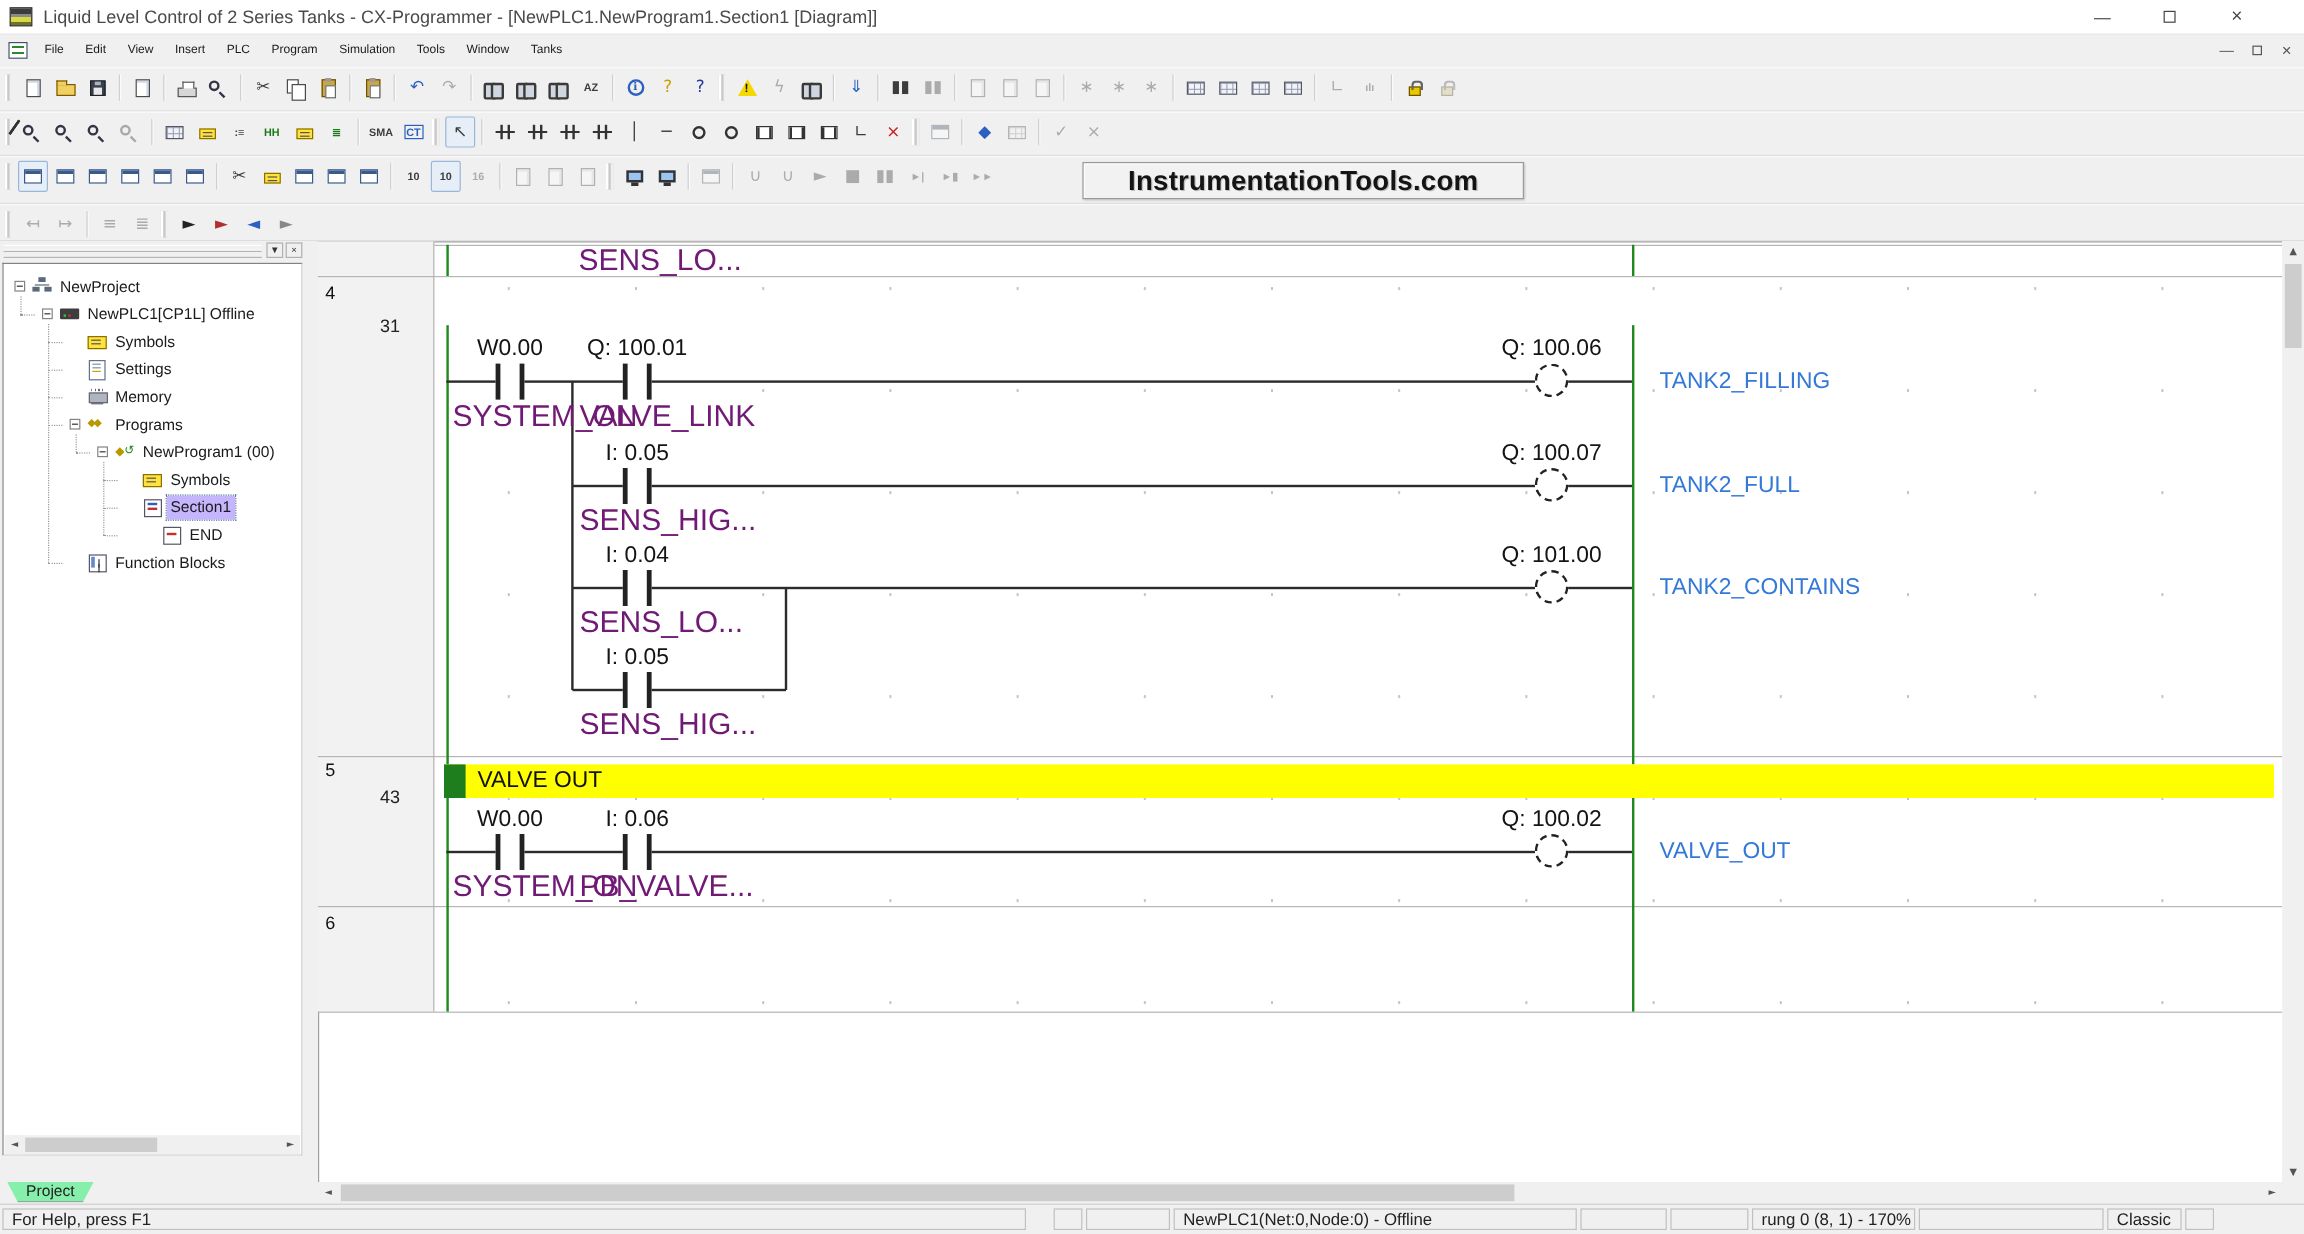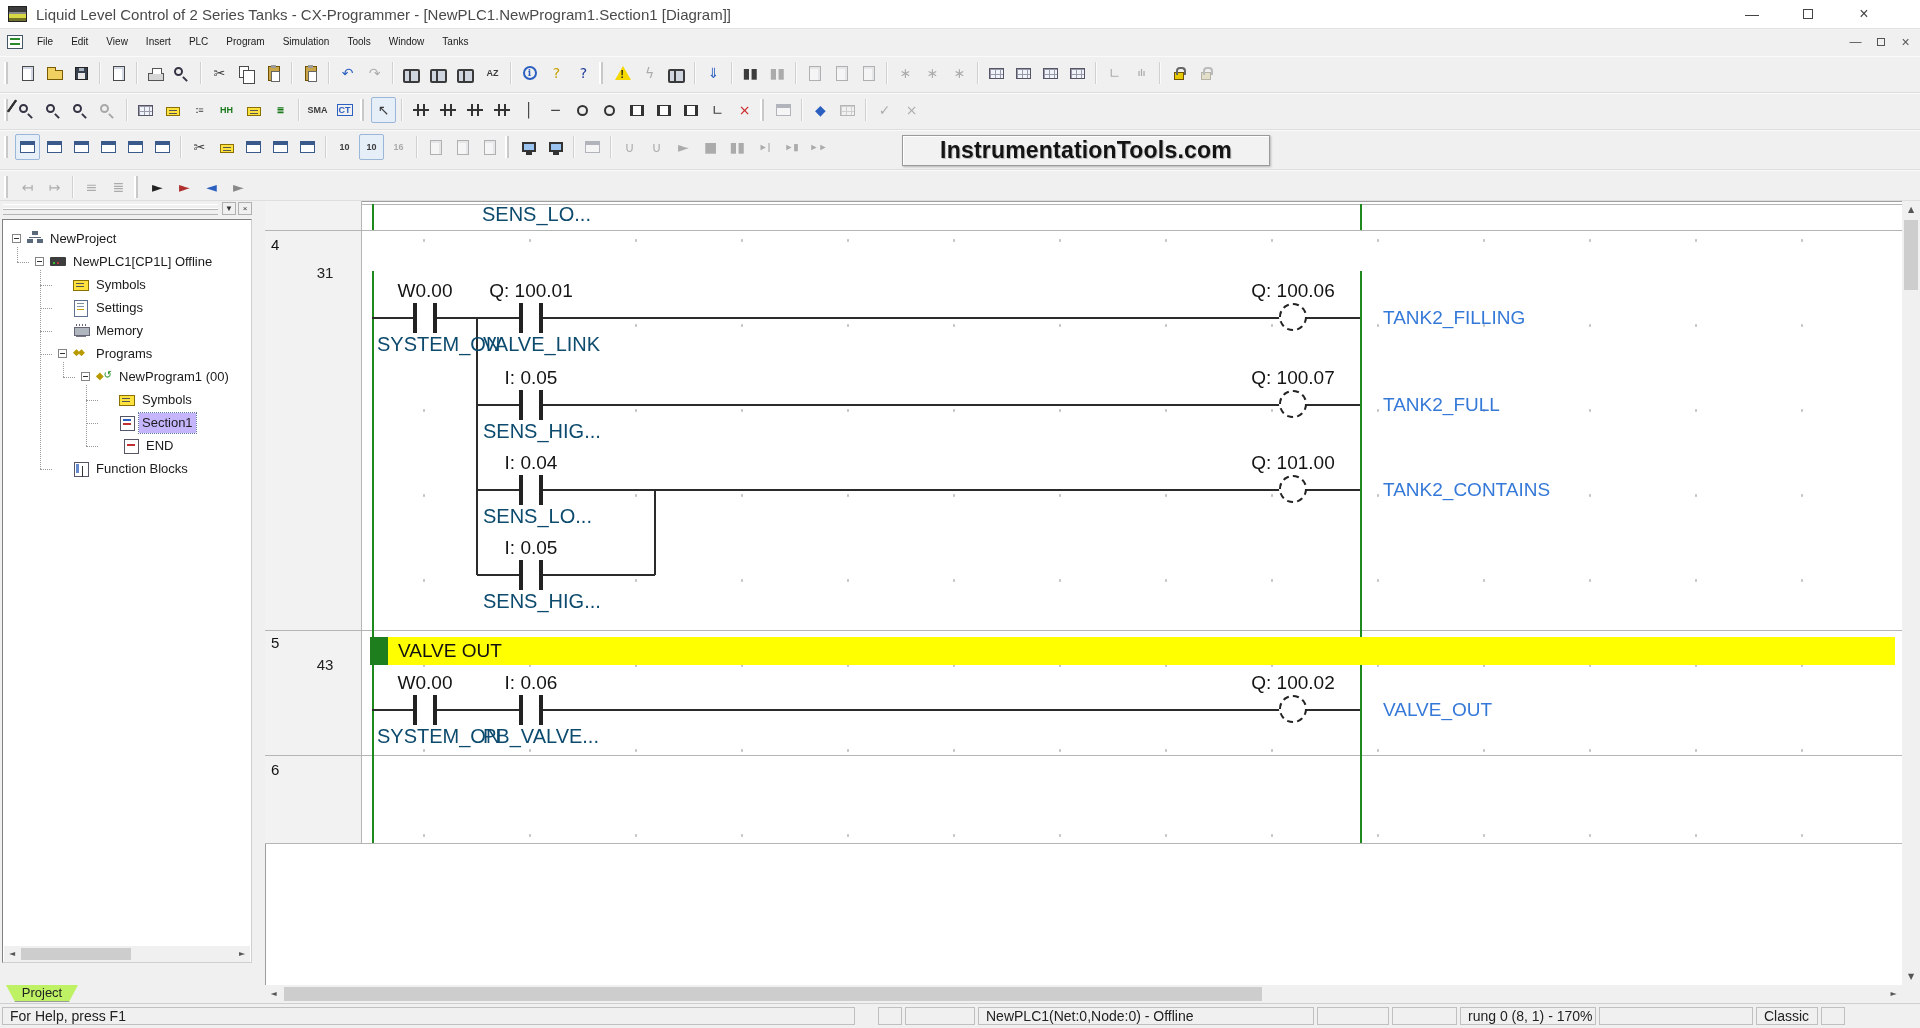--- a/index.html
+++ b/index.html
@@ -144,42 +144,42 @@
   .ti-section::after { content:""; position:absolute; left:4px; top:4px; width:8px; height:2px; background:#2b5fc0;
                     box-shadow:0 4px 0 #c03030; }
   .ti-end::after { content:""; position:absolute; left:4px; top:6px; width:8px; height:2px; background:#c03030; }
   .ti-fb::after  { content:""; position:absolute; left:3px; top:3px; width:3px; height:9px; background:#6688cc;
                     box-shadow:5px 1px 0 -1px #333, 5px 5px 0 -1px #333; }
   .mini-sb { position:absolute; left:1px; top:726px; width:246px; height:16px; background:#f0f0f0; }
   .sb-btn { position:absolute; background:#f0f0f0; color:#555; text-align:center; font-size:8px;
             font-family:"DejaVu Sans", sans-serif; }
   .sb-thumb { position:absolute; background:#cdcdcd; }
   #tab-band { position:absolute; left:0; top:985px; width:262px; height:18px; background:#f0f0f0; }
-  #project-tab { position:absolute; left:6px; top:0; width:72px; height:17px; background:#bef264;
+  #project-tab { position:absolute; left:6px; top:0; width:72px; height:17px; background:#86efac;
             clip-path:polygon(0 0, 100% 0, calc(100% - 9px) 100%, 9px 100%);
             font-size:13px; text-align:center; line-height:16px; color:#222;
             border-bottom:1px solid #9a9a9a; }
 
   
   #ladder { position:absolute; left:265px; top:201px; width:1637px; height:784px; background:#ffffff;
             box-shadow:inset 1px 1px 0 #9f9f9f; overflow:hidden; }
   .dots { position:absolute; left:97px; top:0; width:1540px; height:642px;
           background-image:radial-gradient(circle, #c4c4c4 1.1px, transparent 1.2px);
           background-size:106px 85px; background-position:9px 82px; }
   .gutter { position:absolute; left:0; top:0; width:97px; height:642px; background:#f2f2f2;
             border-right:1px solid #b5b5b5; }
   .lsep { position:absolute; left:0; width:1637px; height:1px; background:#b5b5b5; }
   .rail { position:absolute; width:2px; background:#1e8a1e; }
   .wh { position:absolute; height:2px; background:#2b2b2b; }
   .wv { position:absolute; width:2px; background:#2b2b2b; }
   .contact { position:absolute; width:24px; height:30px; background:#ffffff; }
   .contact .bar { position:absolute; top:0; width:4px; height:30px; background:#222; }
   .coil { position:absolute; width:28px; height:28px; border:2px dashed #222; border-radius:50%; background:#fff; }
   .addr { position:absolute; width:160px; text-align:center; font-size:19px; color:#141414; white-space:nowrap; }
-  .sym  { position:absolute; font-size:20px; color:#0c4a6e; white-space:nowrap; }
+  .sym  { position:absolute; font-size:25px; color:#701a75; white-space:nowrap; }
   .outl { position:absolute; font-size:19px; color:#3579d8; white-space:nowrap; }
   .banner { position:absolute; left:105px; width:1525px; height:28px; background:#ffff00; }
   .banner .blk { position:absolute; left:0; top:0; width:18px; height:28px; background:#1e7e1e; }
   .banner .btxt { position:absolute; left:28px; top:3px; font-size:19px; color:#111; }
   .gnum { position:absolute; left:6px; font-size:15px; color:#111; }
   .gstep { position:absolute; left:20px; width:80px; text-align:center; font-size:15px; color:#222; }
 
   
   #vsb { position:absolute; left:1902px; top:201px; width:18px; height:784px; background:#f0f0f0; }
   #hsb { position:absolute; left:265px; top:985px; width:1637px; height:18px; background:#f0f0f0; }
@@ -491,21 +491,21 @@
         <span class="tlabel" style="position: absolute; left: 113px; top: 1px;">NewProgram1 (00)</span>
       </div>
       <div class="trow" style="top: 169px; left: 0px; width: 248px;">
         <span class="ti ti-tag" style="position: absolute; left: 116px; top: 3px;"></span>
         <span class="tlabel" style="position: absolute; left: 136px; top: 1px;">Symbols</span>
       </div>
       <div class="trow" style="top: 192px; left: 0px; width: 248px;">
         <span class="ti ti-section" style="position: absolute; left: 116px; top: 3px;"></span>
         <span class="tlabel sel" style="position: absolute; left: 136px; top: 1px;">Section1</span>
       </div>
-      <div class="trow" style="top: 215px; left: 4px; width: 248px;">
+      <div class="trow" style="top: 215px; left: 16px; width: 248px;">
         <span class="ti ti-end" style="position: absolute; left: 116px; top: 3px;"></span>
         <span class="tlabel" style="position: absolute; left: 136px; top: 1px;">END</span>
       </div>
       <div class="trow" style="top: 238px; left: 0px; width: 248px;">
         <span class="ti ti-fb" style="position: absolute; left: 70px; top: 3px;"></span>
         <span class="tlabel" style="position: absolute; left: 90px; top: 1px;">Function Blocks</span>
       </div>
     </div>
 </div>
 

